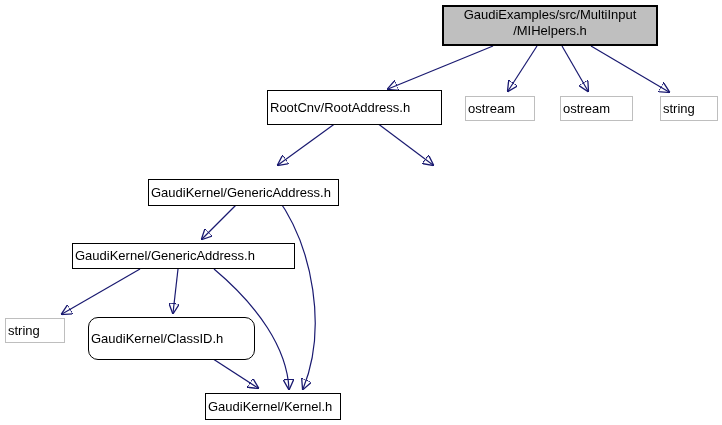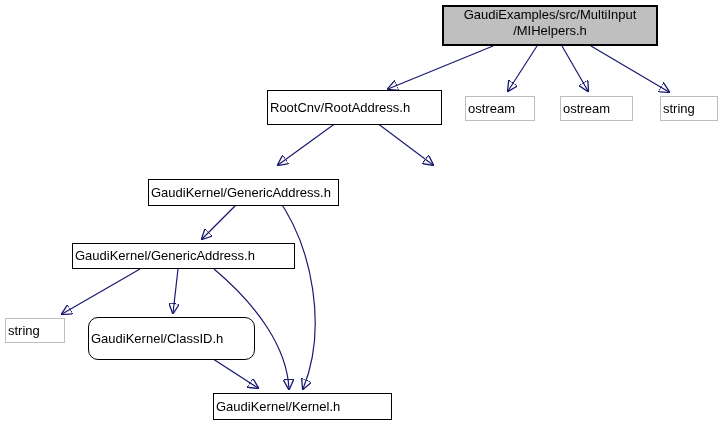--- a/index.html
+++ b/index.html
@@ -107,17 +107,17 @@
   </div>
 
   <div class="node external" style="left:5px; top:318px; width:60px; height:25px;">
     <span>string</span>
   </div>
 
   <div class="node" style="left:88px; top:317px; width:167px; height:43px;border-radius:10px;">
     <span>GaudiKernel/ClassID.h</span>
   </div>
 
-  <div class="node" style="left:213px; top:393px; width:179px; height:27px;">
+  <div class="node" style="left:205px; top:393px; width:136px; height:27px;">
     <span>GaudiKernel/Kernel.h</span>
   </div>
 
 </div>
 
 </body></html>

